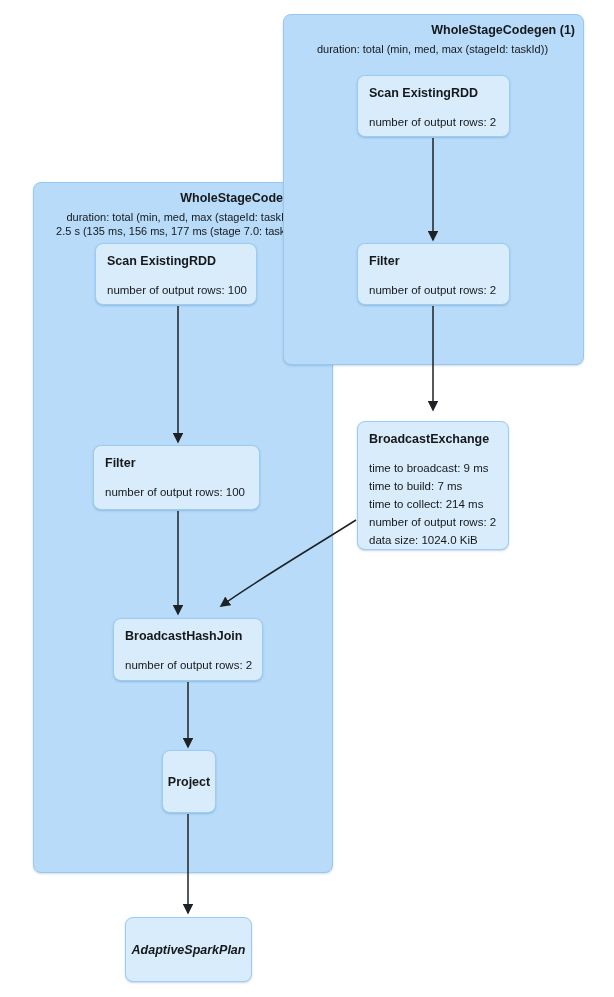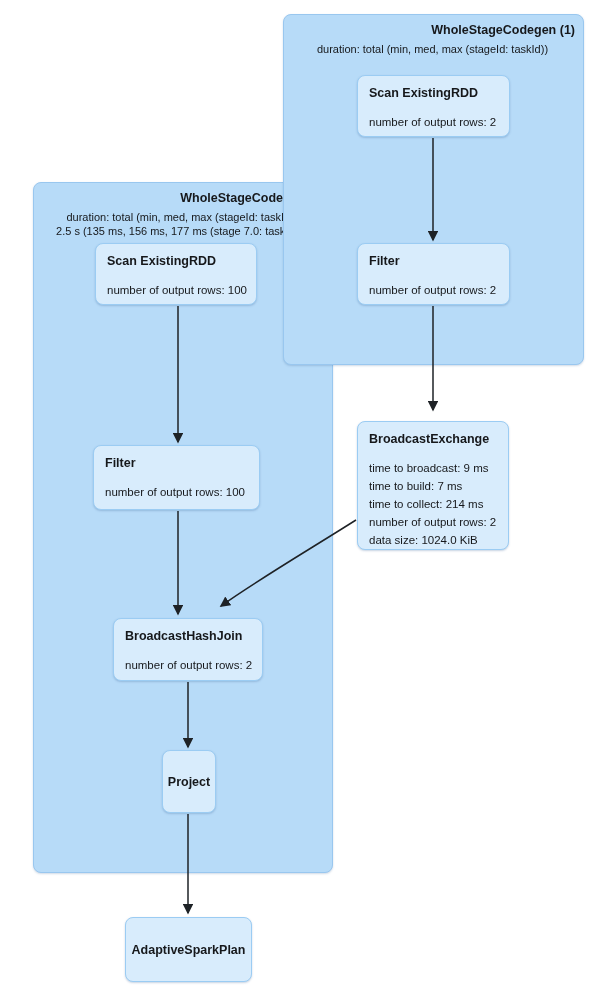--- a/index.html
+++ b/index.html
@@ -93,21 +93,21 @@
 
   <div class="node" style="left:113px; top:618px; width:150px; height:63px;">
     <div class="node-title">BroadcastHashJoin</div>
     <div class="metric">number of output rows: 2</div>
   </div>
 
   <div class="node centered" style="left:162px; top:750px; width:54px; height:63px;">
     <div class="node-title">Project</div>
   </div>
 
-  <div class="node centered" style="left:125px; top:917px; width:127px; height:65px;">
+  <div class="node centered" style="left:125px; top:917px; width:127px; height:65px;font-style:italic;">
     <div class="node-title">AdaptiveSparkPlan</div>
   </div>
 
   <svg id="edges" width="614" height="997" viewBox="0 0 614 997">
     <defs>
       <marker id="arrow" viewBox="0 0 10 10" refX="8.5" refY="5" markerWidth="7" markerHeight="7" orient="auto-start-reverse">
         <path d="M0,0 L10,5 L0,10 z" fill="#1E2226"></path>
       </marker>
     </defs>
     <g fill="none" stroke="#1E2226" stroke-width="1.5">

